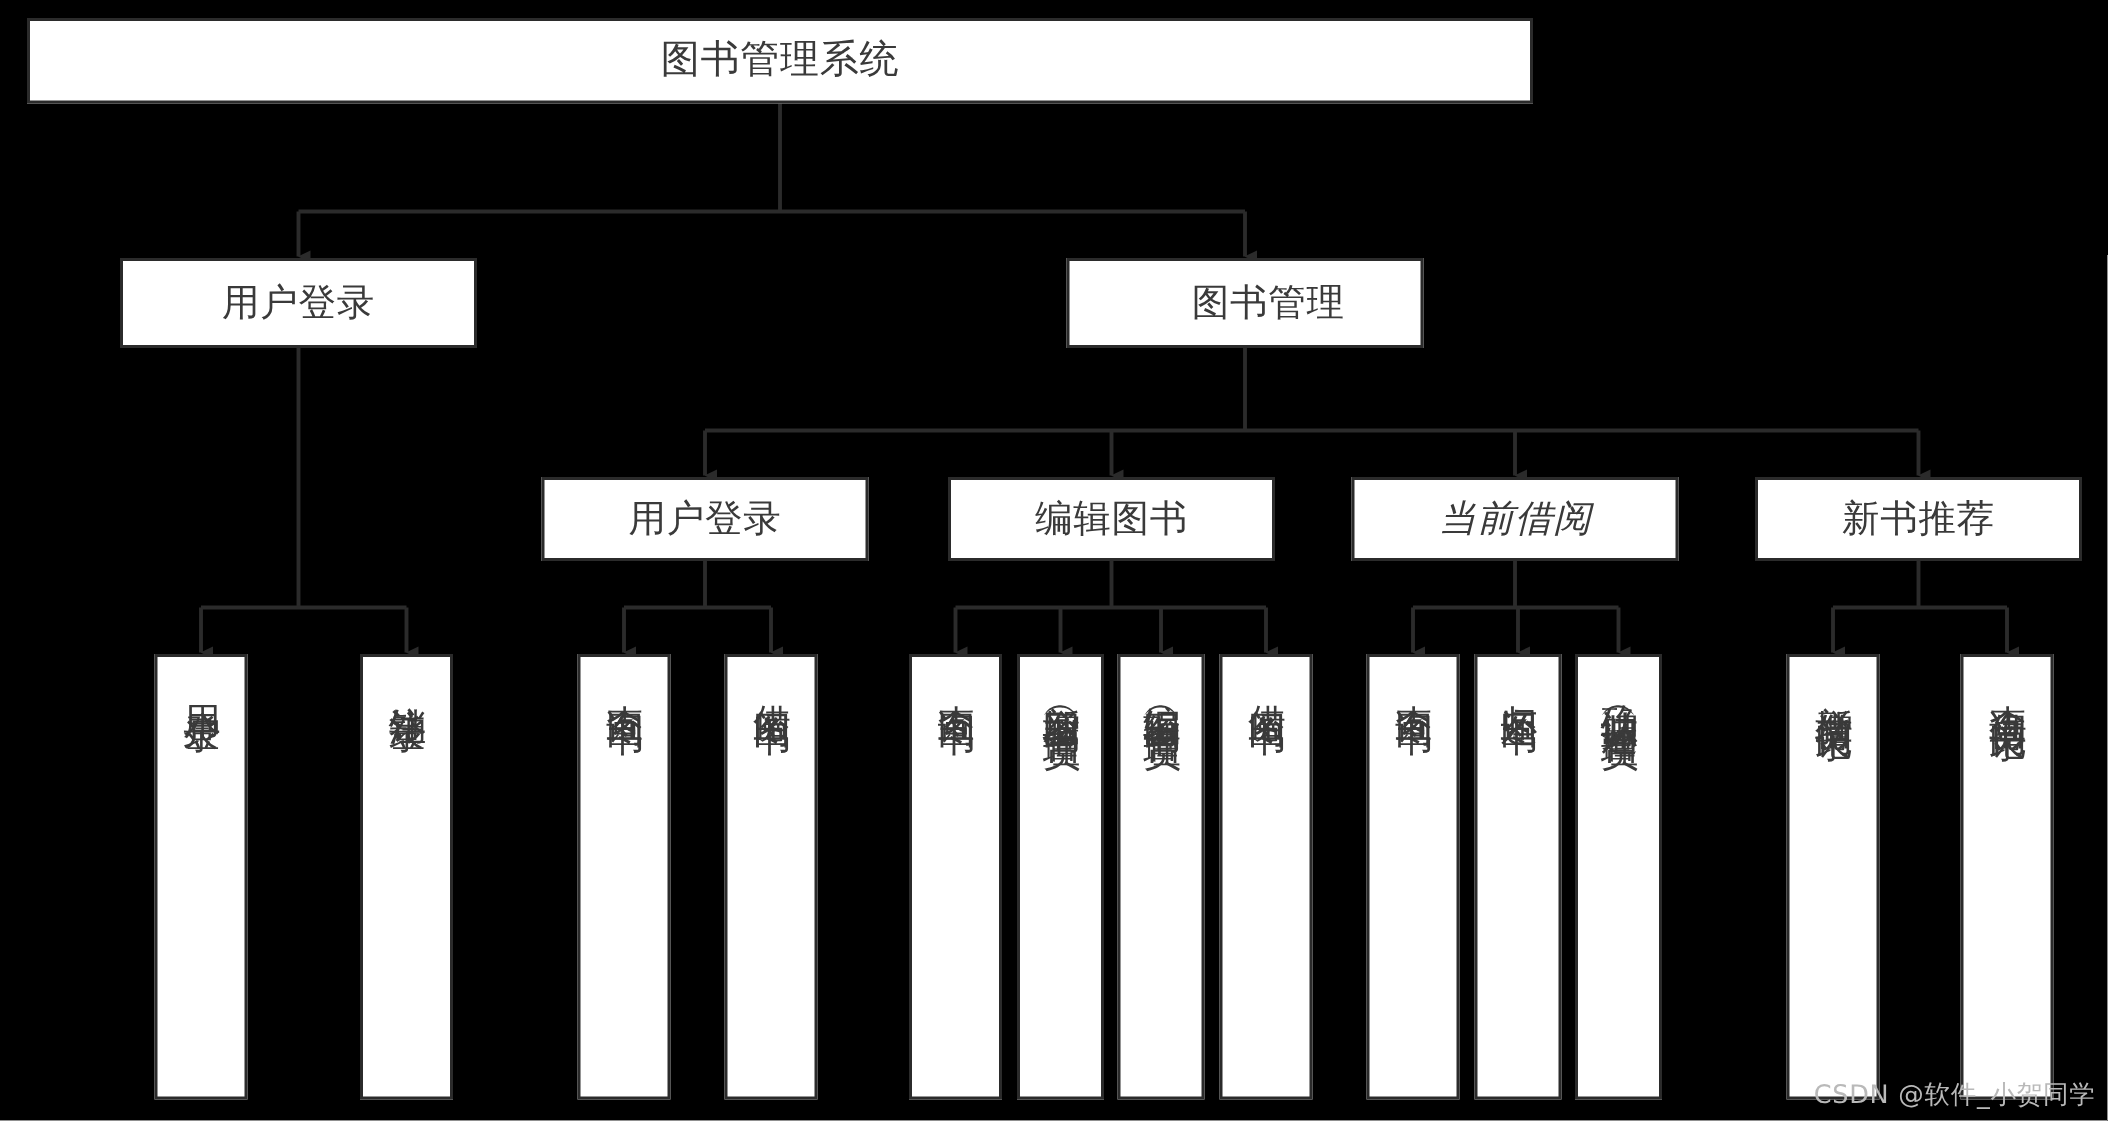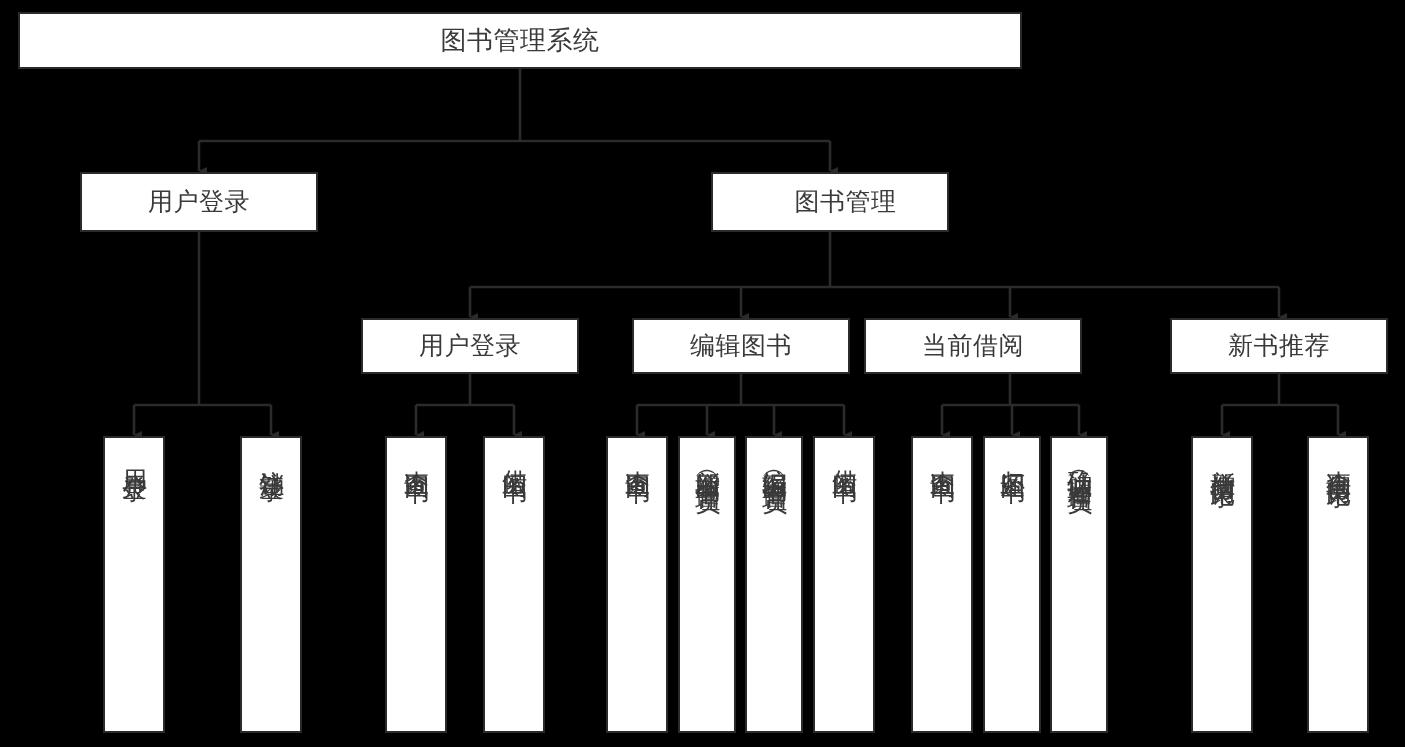--- a/index.html
+++ b/index.html
@@ -121,21 +121,21 @@
       </div>
       <div class="node horiz" style="left: 711px; top: 172px; width: 238px; height: 60px; padding-left: 31px;">
         <span class="label">图书管理</span>
       </div>
       <div class="node horiz" style="left: 361px; top: 318px; width: 218px; height: 56px;">
         <span class="label">用户登录</span>
       </div>
       <div class="node horiz" style="left: 632px; top: 318px; width: 218px; height: 56px;">
         <span class="label">编辑图书</span>
       </div>
-      <div class="node horiz" style="left: 864px; top: 318px; width: 218px; height: 56px;">
+      <div class="node horiz" style="left: 901px; top: 318px; width: 218px; height: 56px; font-style: italic;">
         <span class="label">当前借阅</span>
       </div>
       <div class="node horiz" style="left: 1170px; top: 318px; width: 218px; height: 56px;">
         <span class="label">新书推荐</span>
       </div>
       <div class="node vert" style="left: 103px; top: 436px; width: 62px; height: 297px;">
         <span class="label">用户登录</span>
       </div>
       <div class="node vert" style="left: 240px; top: 436px; width: 62px; height: 297px;">
         <span class="label">注销登录</span>
@@ -168,13 +168,14 @@
         <span class="label">确认归还（管理员）</span>
       </div>
       <div class="node vert" style="left: 1191px; top: 436px; width: 62px; height: 297px;">
         <span class="label">新增借阅记录</span>
       </div>
       <div class="node vert" style="left: 1307px; top: 436px; width: 62px; height: 297px;">
         <span class="label">查询借阅记录</span>
       </div>
     </div>
 
+  <div id="watermark">CSDN @软件_小贺同学</div>
 </div>
 
 </body></html>

